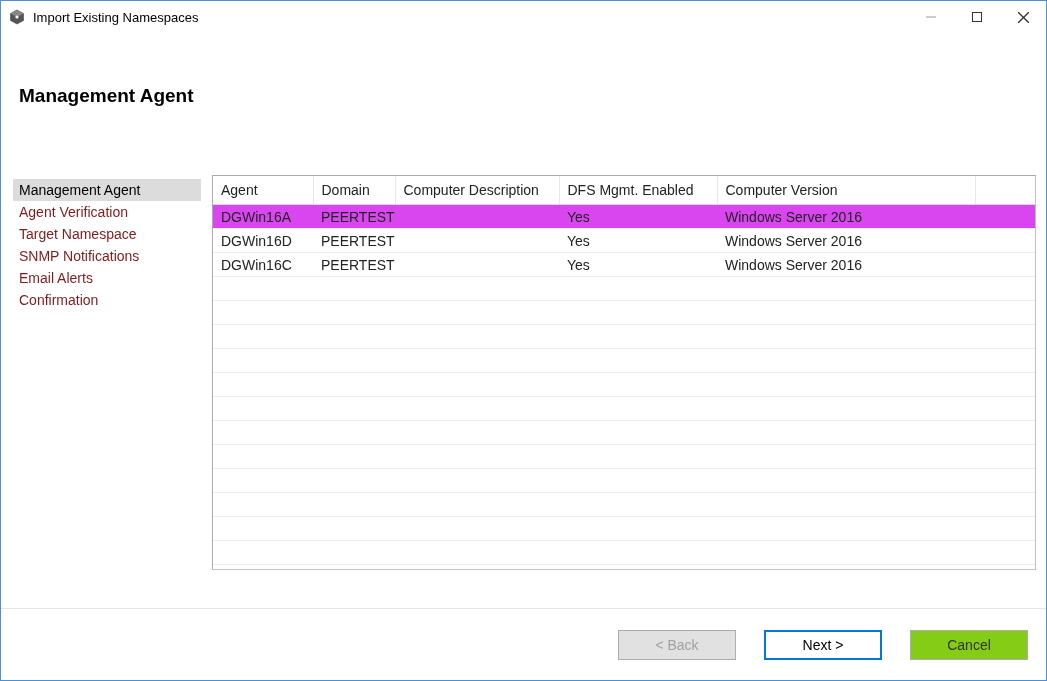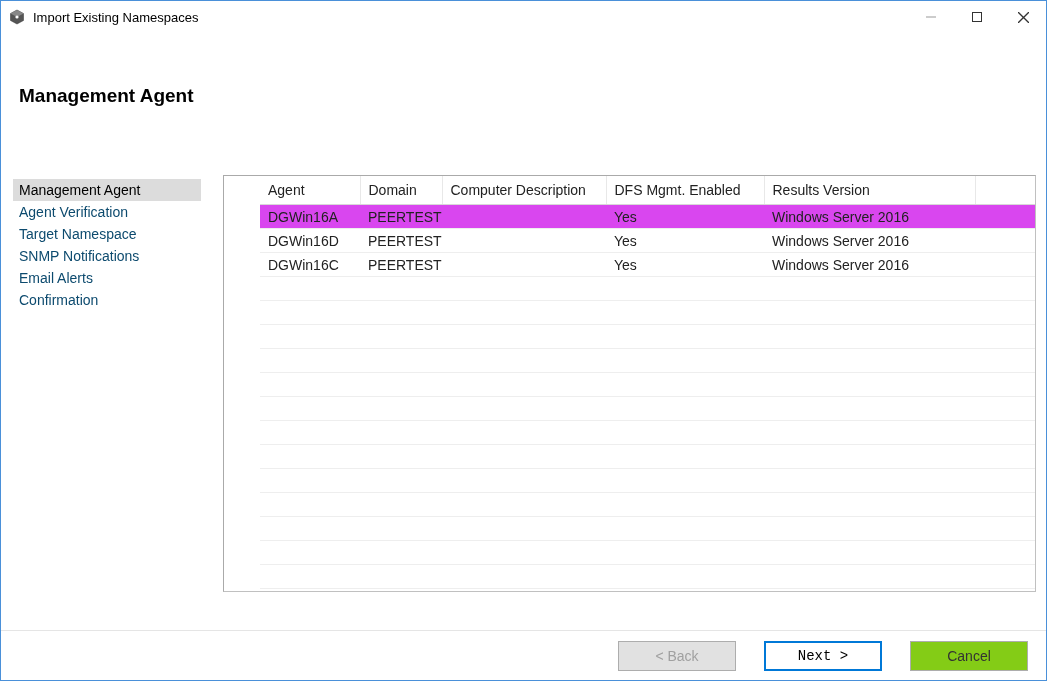--- a/index.html
+++ b/index.html
@@ -76,37 +76,36 @@
     min-height: 0;
   }
   .sidebar {
     width: 200px;
     flex: 0 0 200px;
     padding: 4px 0 0 12px;
   }
   .step {
     font-size: 14px;
     padding: 3px 6px;
-    color: #0c4a6e;
+    color: #7f1d1d;
   }
   .step.active {
     background: #dcdcdc;
     color: #000;
   }
 
   .main-pane {
     flex: 1;
     border: 1px solid #c0c0c0;
     border-top: 1px solid #aaa;
     border-left: 1px solid #aaa;
-    margin-left: 22px;
+    margin-left: 11px;
     display: flex;
     flex-direction: column;
     min-height: 0;
-    padding-left: 36px;
   }
   .table-wrap {
     flex: 1;
     overflow: auto;
   }
   table {
     width: 100%;
     border-collapse: collapse;
     table-layout: fixed;
   }
@@ -140,21 +139,21 @@
     color: transparent;
   }
   .col-agent   { width: 100px; }
   .col-domain  { width: 82px; }
   .col-desc    { width: 164px; }
   .col-dfs     { width: 158px; }
   .col-winver  { width: auto; }
   .col-pad     { width: 60px; }
 
   .footer {
-    height: 50px;
+    height: 72px;
     border-top: 1px solid #e5e5e5;
     display: flex;
     align-items: center;
     justify-content: flex-end;
     gap: 28px;
     padding: 0 18px;
   }
   .btn {
     min-width: 118px;
     height: 30px;
@@ -167,21 +166,20 @@
   }
   .btn.disabled {
     color: #a0a0a0;
     background: #e1e1e1;
   }
   .btn.primary {
     border: 2px solid #0078d7;
     background: #fff;
     color: #000;
     line-height: 26px;
-    font-family: Liberation Mono, monospace;
   }
 </style>
 </head>
 <body>
 
 <div class="window">
 
   <div class="titlebar">
     <span class="app-icon">
       <svg width="16" height="16" viewBox="0 0 16 16">
@@ -236,21 +234,21 @@
               <col class="col-dfs">
               <col class="col-winver">
               <col class="col-pad">
           </colgroup>
           <thead>
             <tr>
               <th>Agent</th>
               <th>Domain</th>
               <th>Computer Description</th>
               <th>DFS Mgmt. Enabled</th>
-              <th>Results Version</th>
+              <th>Computer Version</th>
               <th></th>
             </tr>
           </thead>
           <tbody id="tbody">
               <tr class="selected">
                 <td>DGWin16A</td>
                 <td>PEERTEST</td>
                 <td></td>
                 <td>Yes</td>
                 <td>Windows Server 2016</td>

